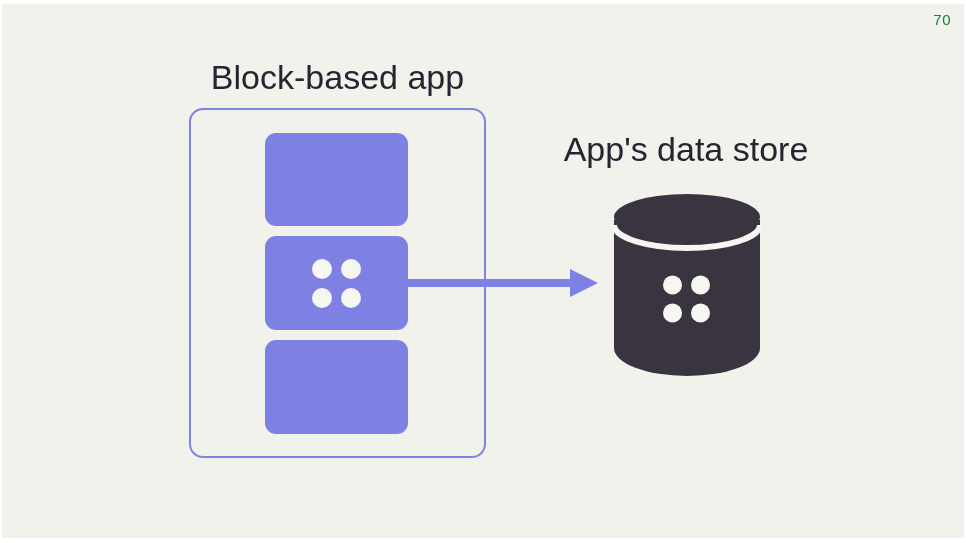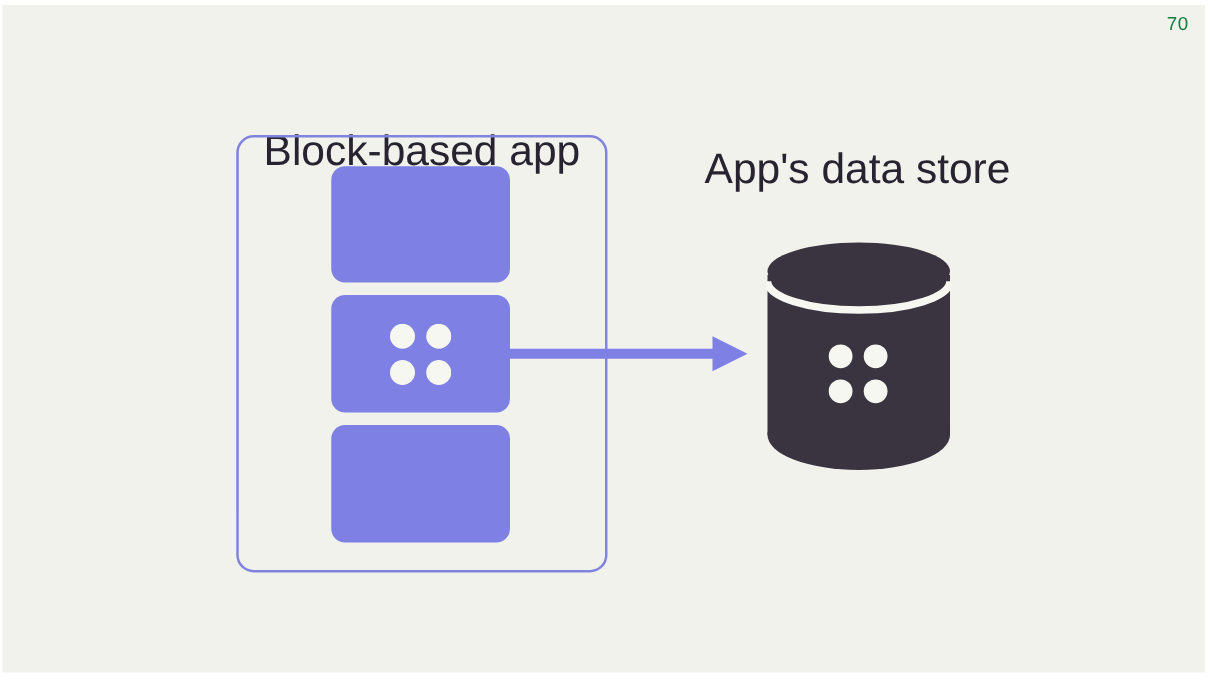--- a/index.html
+++ b/index.html
@@ -24,25 +24,24 @@
   }
   .app-title {
     position: absolute;
     left: 189px; top: 58px;
     width: 297px;
     text-align: center;
     font-size: 34px;
     font-weight: 500;
     color: #272330;
     white-space: nowrap;
-    margin-top: 44px;
   }
   .store-title {
     position: absolute;
-    left: 536px; top: 116px;
+    left: 536px; top: 130px;
     width: 300px;
     text-align: center;
     font-size: 34px;
     font-weight: 500;
     color: #272330;
     white-space: nowrap;
   }
   .app-outline {
     position: absolute;
     left: 189px; top: 108px;

